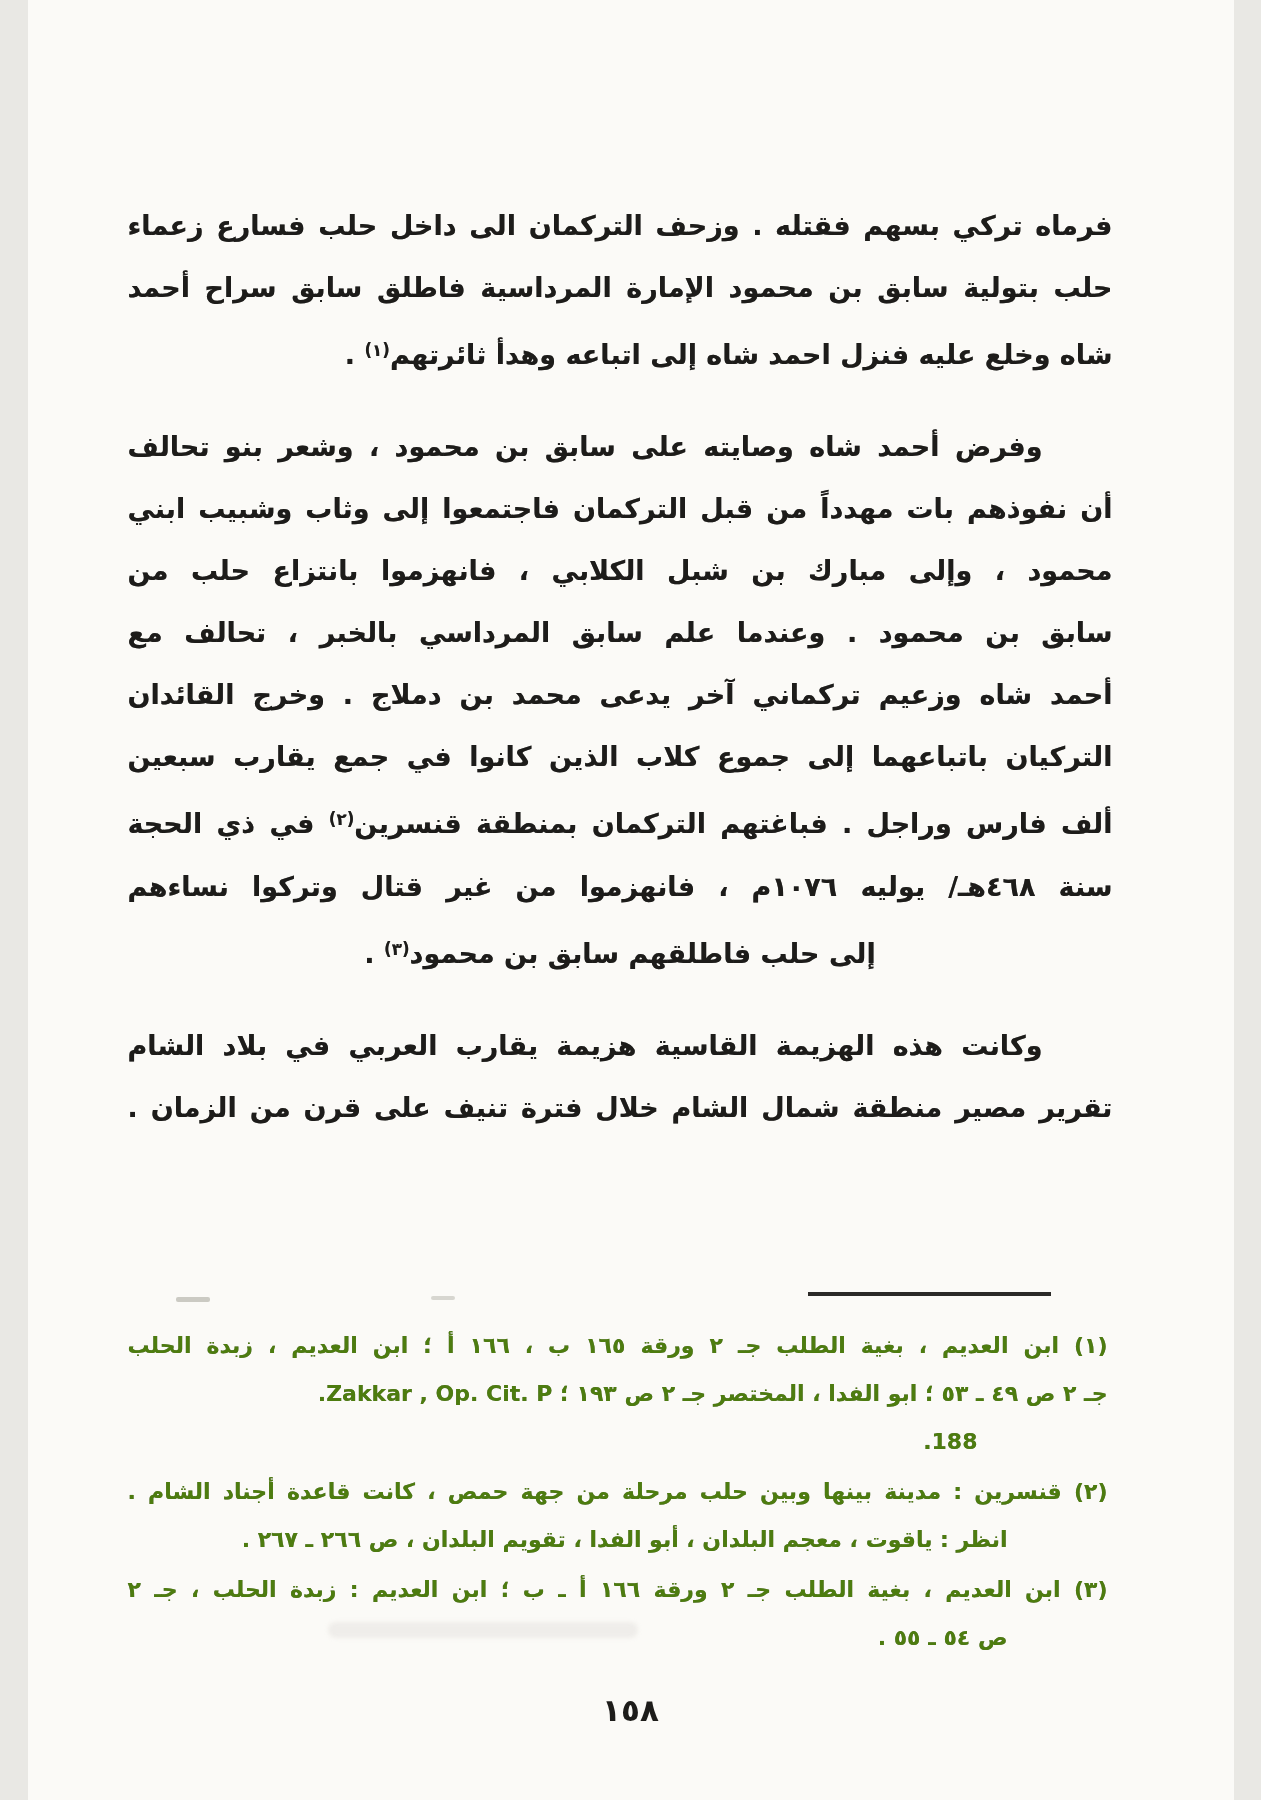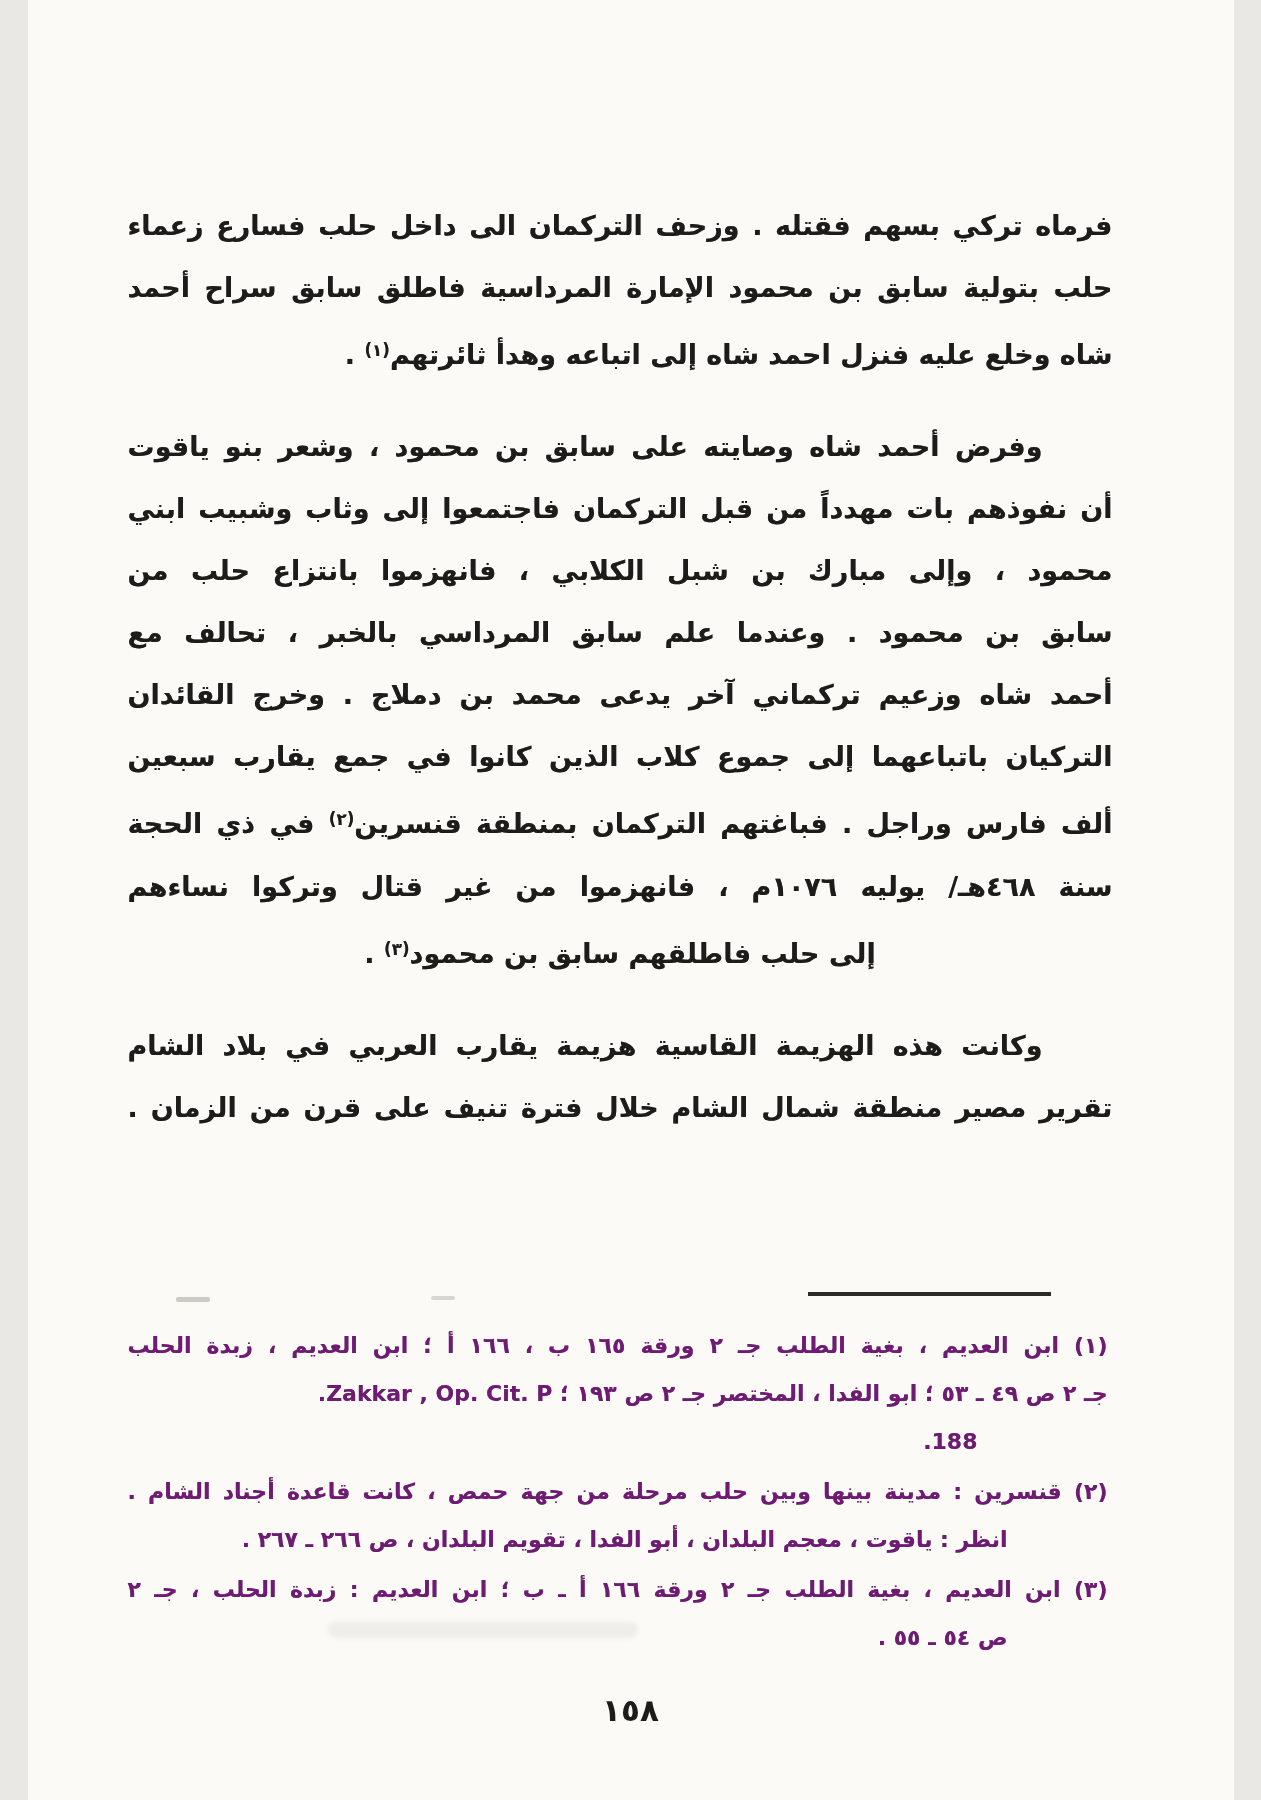--- a/index.html
+++ b/index.html
@@ -53,21 +53,21 @@
     background: #2b2a28;
   }
 
   
   .footnotes {
     position: absolute;
     top: 1322px;
     right: 126px;
     width: 980px;
     direction: rtl;
-    color: #701a75;
+    color: #4d7c0f;
     font-weight: bold;
     font-size: 22px;
     line-height: 48px;
     text-shadow: 0 0 0.4px rgba(20,20,20,0.5);
   }
   .footnotes .para + .para { margin-top: 2px; }
 
   .page-number {
     position: absolute;
     top: 1692px;
@@ -124,21 +124,21 @@
 
 <div class="page">
 
   <div class="body-text">
       <div class="para">
         <div class="line a-justify">فرماه تركي بسهم فقتله . وزحف التركمان الى داخل حلب فسارع زعماء</div>
         <div class="line a-justify">حلب بتولية سابق بن محمود الإمارة المرداسية فاطلق سابق سراح أحمد</div>
         <div class="line a-start">شاه وخلع عليه فنزل احمد شاه إلى اتباعه وهدأ ثائرتهم<span class="fn-mark">(١)</span> .</div>
       </div>
       <div class="para">
-        <div class="line a-justify" style="padding-right: 70px;">وفرض أحمد شاه وصايته على سابق بن محمود ، وشعر بنو ياقوت</div>
+        <div class="line a-justify" style="padding-right: 70px;">وفرض أحمد شاه وصايته على سابق بن محمود ، وشعر بنو تحالف</div>
         <div class="line a-justify">أن نفوذهم بات مهدداً من قبل التركمان فاجتمعوا إلى وثاب وشبيب ابني</div>
         <div class="line a-justify">محمود ، وإلى مبارك بن شبل الكلابي ، فانهزموا بانتزاع حلب من</div>
         <div class="line a-justify">سابق بن محمود . وعندما علم سابق المرداسي بالخبر ، تحالف مع</div>
         <div class="line a-justify">أحمد شاه وزعيم تركماني آخر يدعى محمد بن دملاج . وخرج القائدان</div>
         <div class="line a-justify">التركيان باتباعهما إلى جموع كلاب الذين كانوا في جمع يقارب سبعين</div>
         <div class="line a-justify">ألف فارس وراجل . فباغتهم التركمان بمنطقة قنسرين<span class="fn-mark">(٢)</span> في ذي الحجة</div>
         <div class="line a-justify">سنة ٤٦٨هـ/ يوليه ١٠٧٦م ، فانهزموا من غير قتال وتركوا نساءهم</div>
         <div class="line a-center">إلى حلب فاطلقهم سابق بن محمود<span class="fn-mark">(٣)</span> .</div>
       </div>
       <div class="para">

